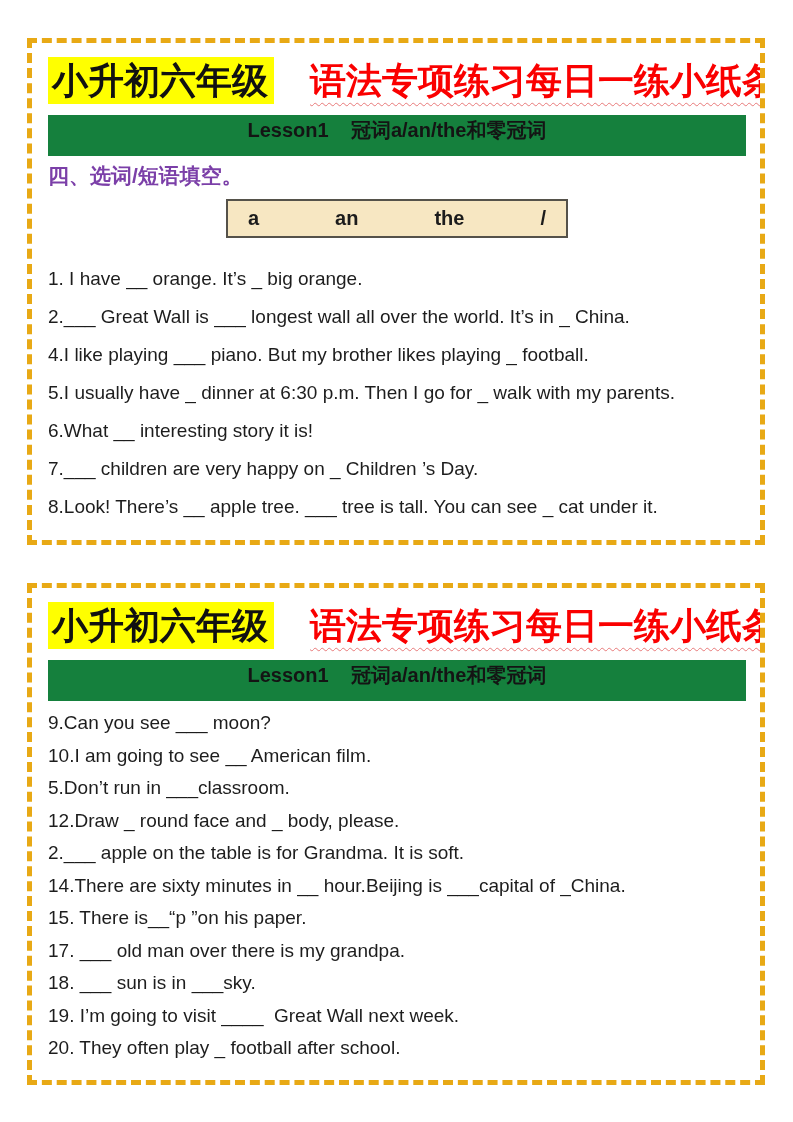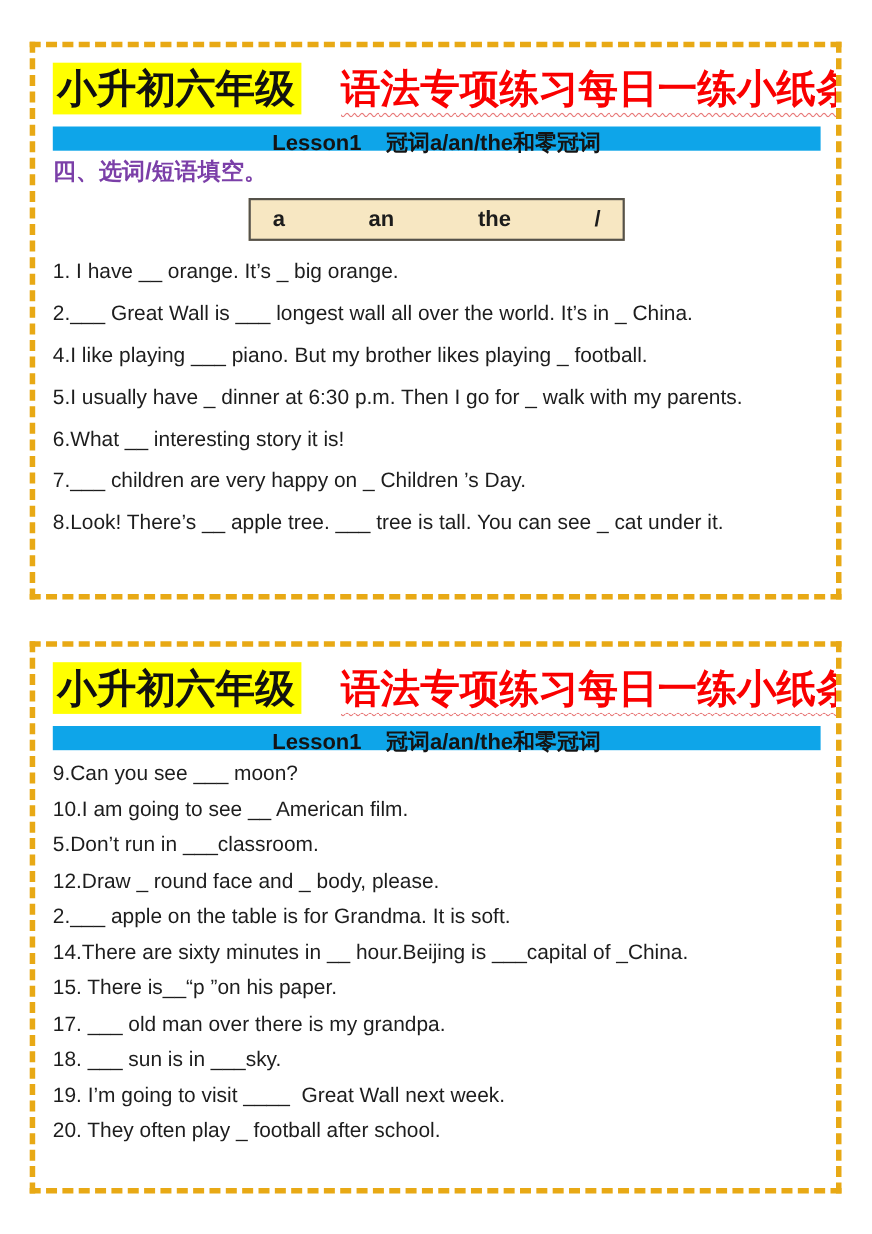--- a/index.html
+++ b/index.html
@@ -45,23 +45,23 @@
   }
   .title .red {
     color: #FA0000;
     text-decoration: underline wavy #e87a7a;
     text-decoration-thickness: 1px;
     text-underline-offset: 9px;
     margin-left: 36px;
   }
   .lesson-bar {
     margin-top: 8px;
-    height: 22px;
+    height: 41px;
     line-height: 31px;
-    background: #0ea5e9;
+    background: #15803d;
     color: #141414;
     font-size: 20px;
     font-weight: bold;
     text-align: center;
     white-space: pre;
   }
   .sec-heading {
     margin-top: 7px;
     color: #7B3FA8;
     font-size: 21px;
@@ -75,21 +75,21 @@
     background: #F7E7C2;
     border: 2px solid #55524a;
     display: flex;
     justify-content: space-between;
     align-items: center;
     padding: 6px 20px;
     font-size: 20px;
     font-weight: 600;
     color: #1c1c1c;
   }
-  .qlist { margin-top: 10px; }
+  .qlist { margin-top: 22px; }
   .q {
     font-size: 19px;
     color: #1d1d1d;
     white-space: pre;
     font-weight: 500;
   }
   .s1 .q { line-height: 38px; }
   .s2 .qlist { margin-top: 6px; }
   .s2 .q { line-height: 32.5px; }
 </style>

